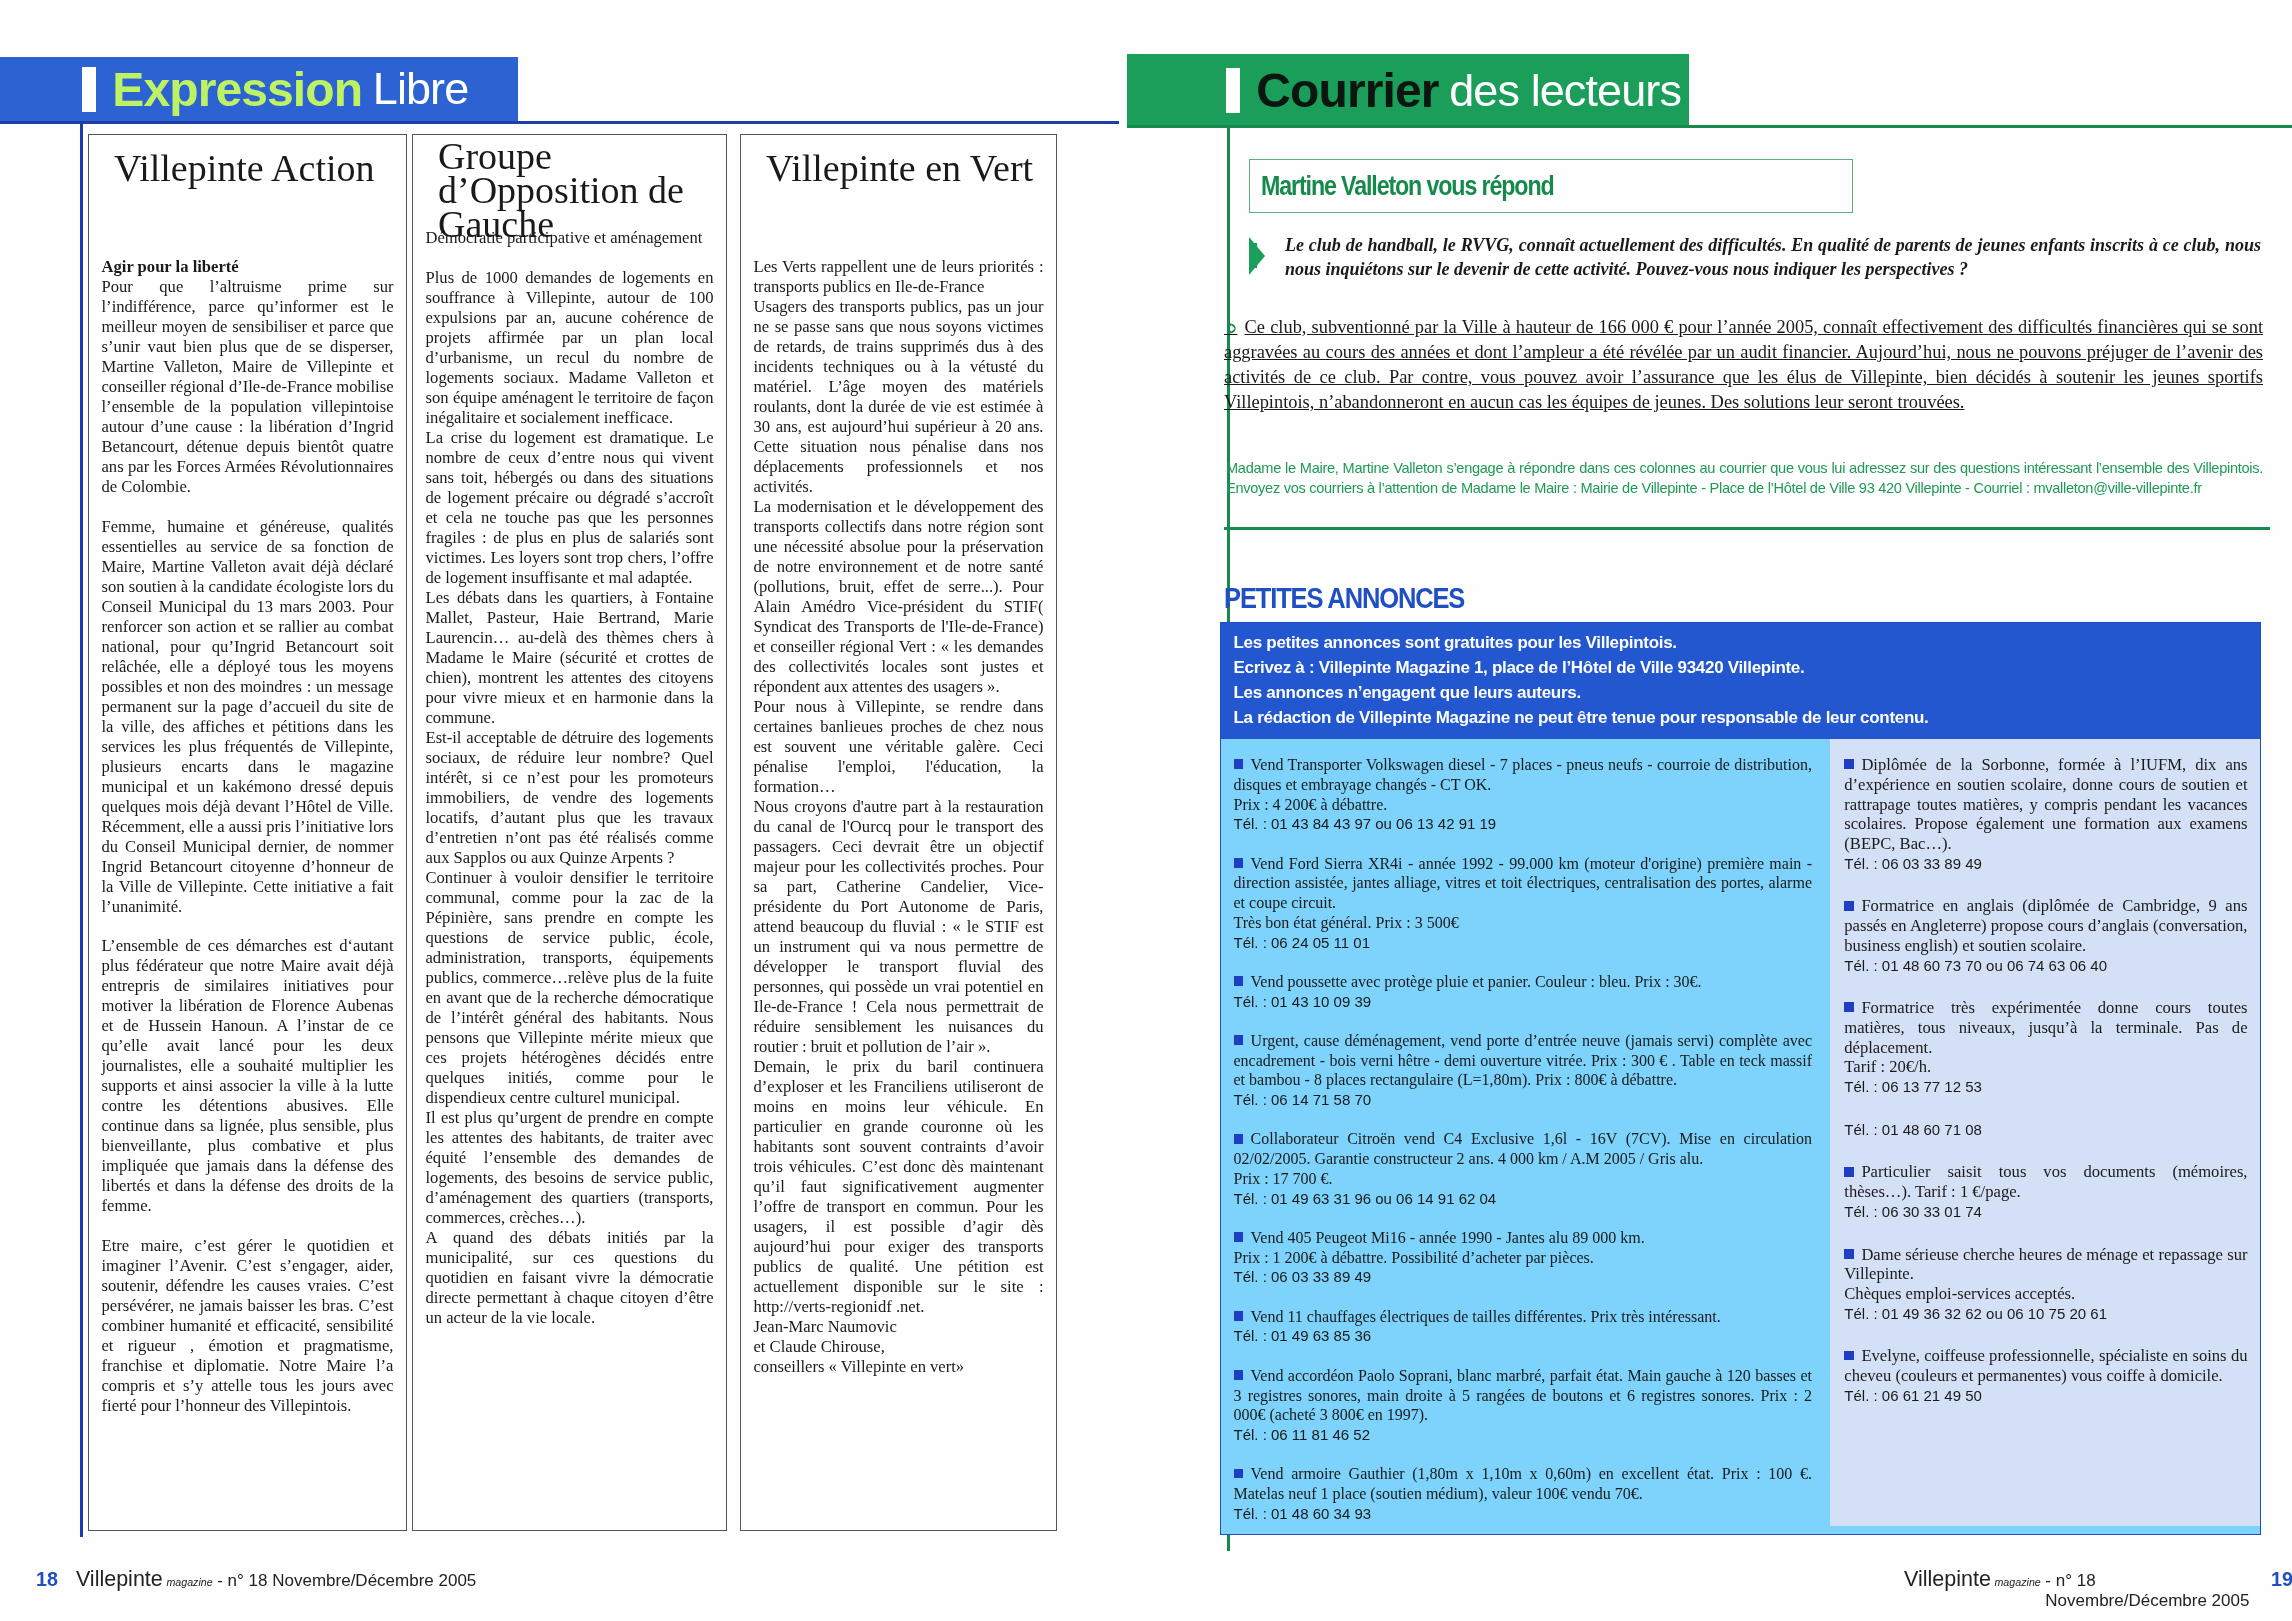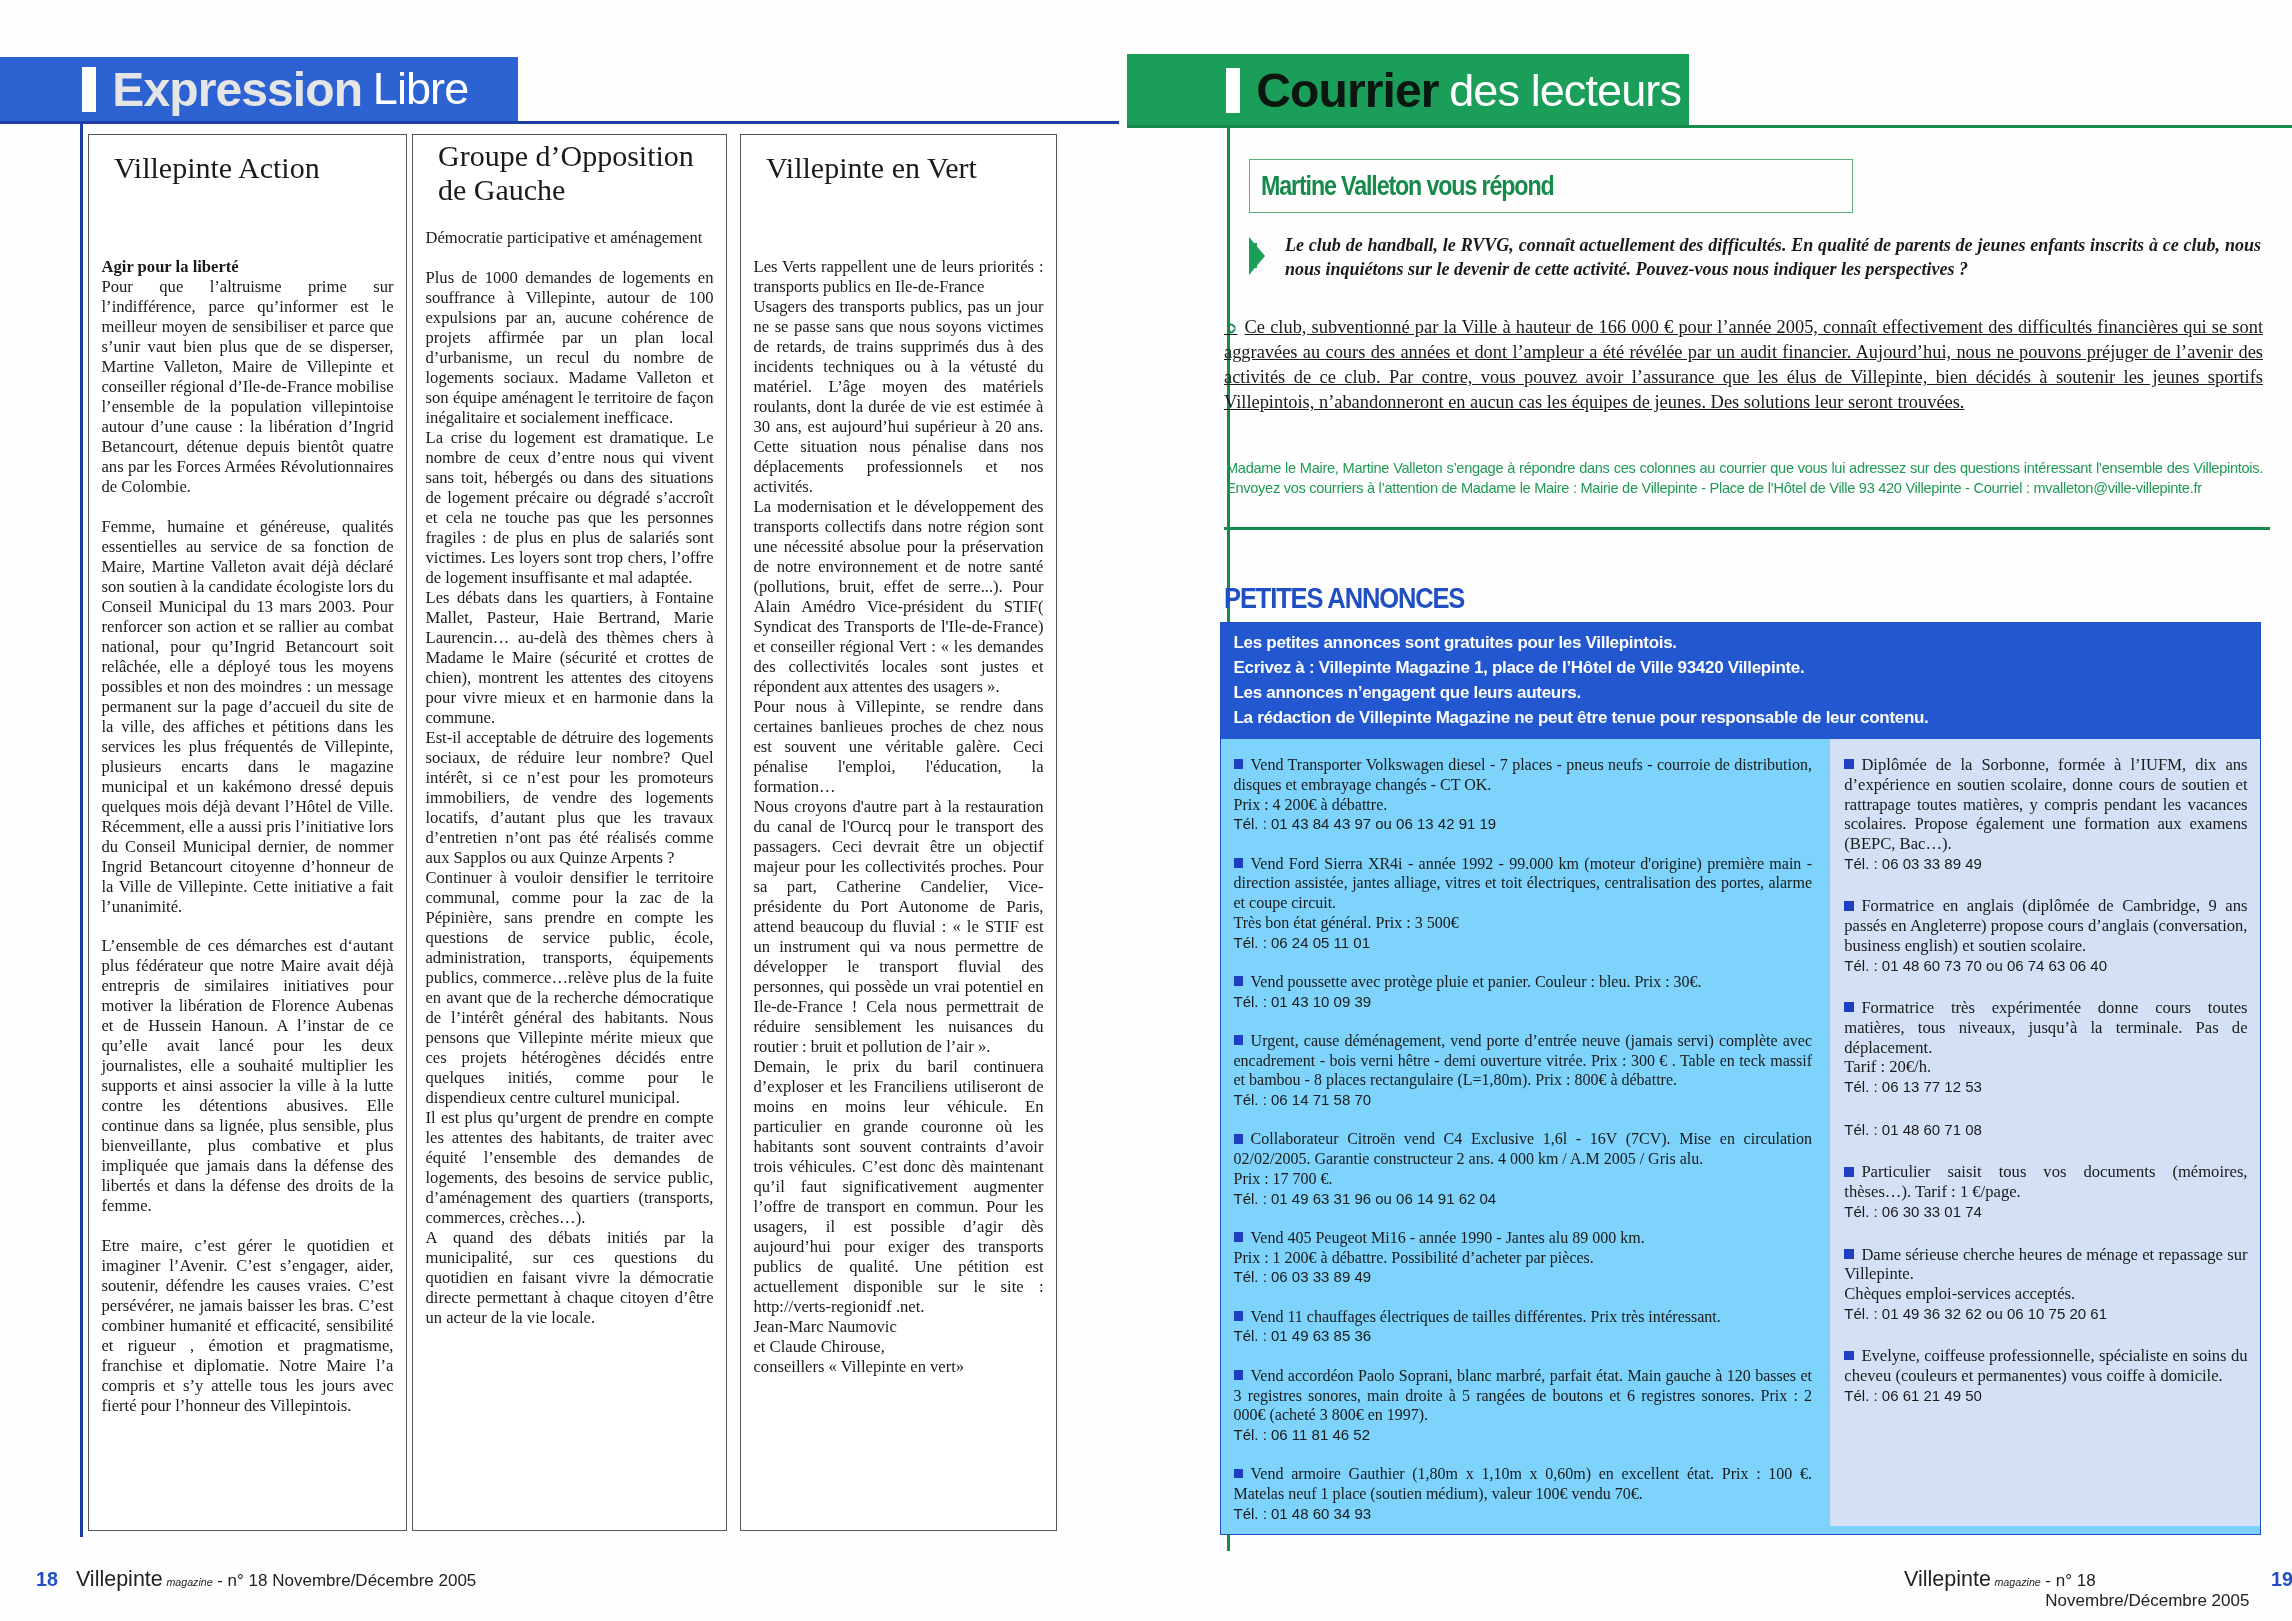--- a/index.html
+++ b/index.html
@@ -5,33 +5,33 @@
   html, body { margin:0; padding:0; }
   body { width:2293px; height:1621px; background:#fdfdfb; position:relative; overflow:hidden; font-family:"Liberation Serif", serif; color:#1a1a1a; }
   .page { position:absolute; top:0; height:1621px; }
   #page-left { left:0; width:1127px; background:#fefefe; }
   #page-right { left:1127px; width:1166px; background:#fefefe; }
   .gutter { position:absolute; left:1119px; top:0; width:12.5px; height:1621px; background:linear-gradient(90deg,#f2f2f0,#e2e2df 50%,#f4f4f2); }
 
   
   .banner { position:absolute; display:flex; align-items:center; }
   .banner .bar { width:14.3px; height:45px; background:#fff; margin-right:16px; }
-  .banner .strong { font-family:"Liberation Sans", sans-serif; font-weight:bold; font-size:48px; color:#e5e5e5; letter-spacing:-0.9px; }
+  .banner .strong { font-family:"Liberation Sans", sans-serif; font-weight:bold; font-size:48px; color:#bef264; letter-spacing:-0.9px; }
   .banner .light { font-family:"Liberation Sans", sans-serif; font-size:45px; color:#fff; margin-left:10.7px; letter-spacing:-0.9px; font-weight:normal; }
   #banner-left { left:0; top:57px; width:518px; height:64px; background:#2d62d2; padding-left:82px; box-sizing:border-box; }
   #banner-left-rule { position:absolute; left:0; top:121px; width:1119px; height:2.7px; background:#1d3ea6; }
   #banner-left-vrule { position:absolute; left:80px; top:122px; width:2.7px; height:1415px; background:#1d3ea6; }
   #banner-right { left:0; top:54px; width:562px; height:73px; background:#1a9e5a; padding-left:99px; box-sizing:border-box; }
   #banner-right .strong { color:#0a160f; }
   #banner-right-rule { position:absolute; left:0; top:125px; width:1166px; height:2.7px; background:#178a4e; }
   #banner-right-vrule { position:absolute; left:100px; top:127px; width:2.7px; height:1424px; background:#178a4e; }
 
   
   .group-box { position:absolute; top:134px; height:1397px; border:1.8px solid #555; box-sizing:border-box; background:#fff; padding:0 12.5px; }
-  .group-title { font-size:30px; line-height:34px; margin:16px 0 0 12.5px; height:81px; }
+  .group-title { font-size:38px; line-height:34px; margin:16px 0 0 12.5px; height:81px; }
   .group-body { font-size:16.6px; line-height:20px; text-align:justify; hyphens:auto; margin-top:25px; }
   .group-body p { margin:0; }
   .group-body p.gap { margin-top:19.7px; }
   .group-body .subtitle { font-weight:bold; font-size:16.6px; }
   #box-1 { left:88px; width:319px; }
   #box-2 { left:412px; width:315px; }
   #box-3 { left:740px; width:317px; }
   #box-2 .group-title { height:75px; margin-top:3.6px; }
   #box-2 .group-body { margin-top:14.3px; }
   #box-2 .g2-sub { margin-bottom:19.7px; }

